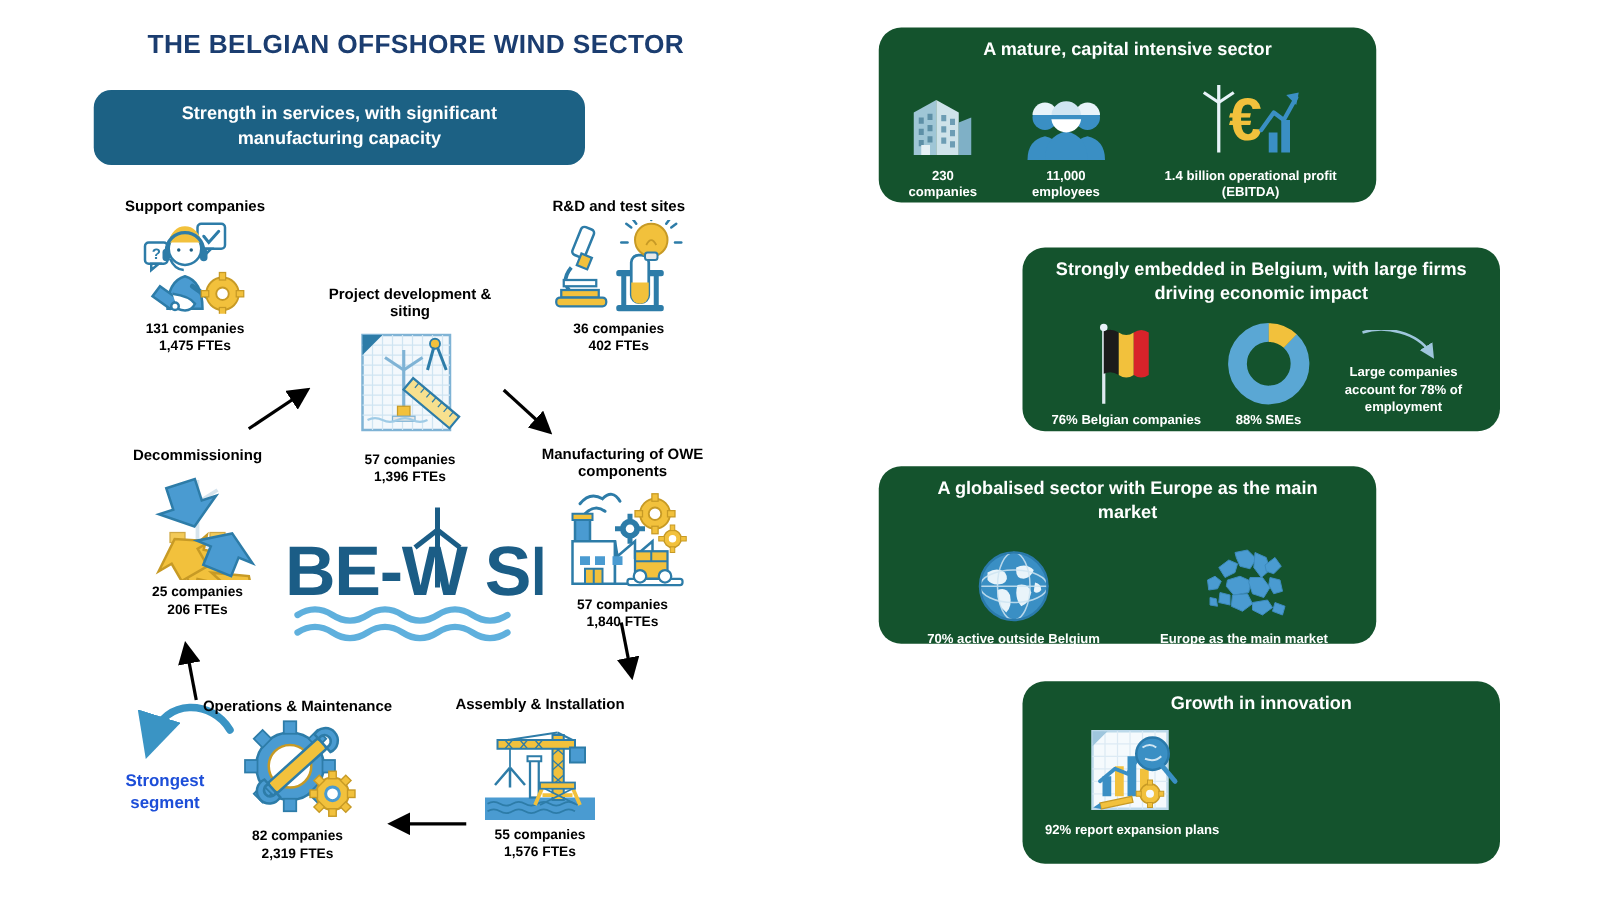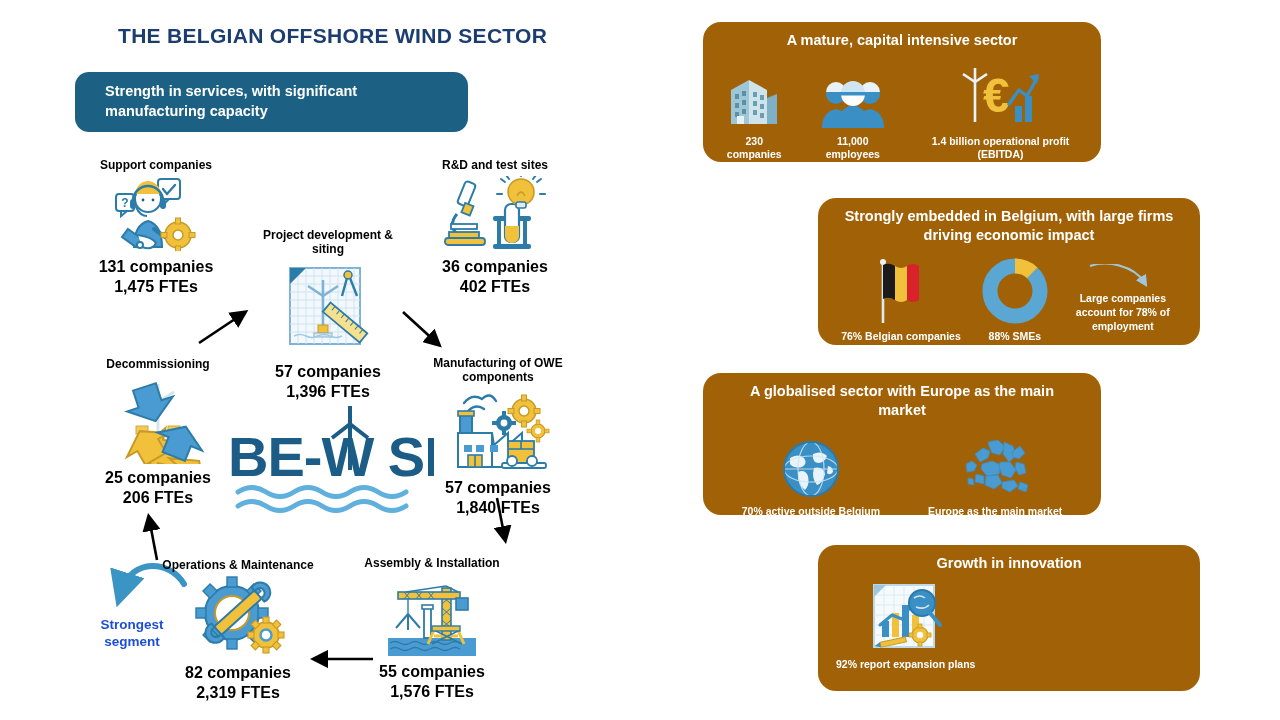--- a/index.html
+++ b/index.html
@@ -19,32 +19,32 @@
   }
 
   
   .left-banner {
     position: absolute; left: 75px; top: 72px;
     width: 393px; height: 60px;
     background: #1c6184;
     border-radius: 14px;
     display: flex; align-items: center; justify-content: center;
     color: #ffffff; font-weight: bold; font-size: 14.5px;
-    line-height: 1.35;
+    text-align: center; line-height: 1.35;
     padding: 0 30px;
   }
 
   
   .node { position: absolute; width: 160px; text-align: center; }
   .node .node-title {
     font-size: 12px; font-weight: bold; color: #000000;
     line-height: 1.2; margin-bottom: 3px;
   }
   .node .node-stats {
-    font-size: 16px; font-weight: bold; color: #000000; line-height: 1.25;
+    font-size: 11px; font-weight: bold; color: #000000; line-height: 1.25;
   }
   .node .icon-holder {
     height: 78px; display: flex; align-items: center; justify-content: center;
     margin: 2px 0 4px;
   }
   .node-support      { left: 76px;  top: 158px; }
   .node-projdev      { left: 248px; top: 228px; }
   .node-rd           { left: 415px; top: 158px; }
   .node-manuf        { left: 418px; top: 356px; }
   .node-assembly     { left: 352px; top: 556px; }
@@ -65,21 +65,21 @@
     font-size: 13.5px; font-weight: bold; color: #1d4ed8;
     line-height: 1.25;
   }
 
   
   .bewise { position: absolute; left: 228px; top: 404px; }
 
   
   .panel {
     position: absolute;
-    background: #a16207;
+    background: #14532d;
     border-radius: 18px;
     color: #ffffff;
   }
   .panel-title {
     text-align: center; font-weight: bold; font-size: 14.5px;
     line-height: 1.3; padding: 9px 26px 2px;
   }
   .panel-items {
     display: flex; justify-content: center; align-items: flex-start;
     gap: 26px; padding: 4px 18px 0;

